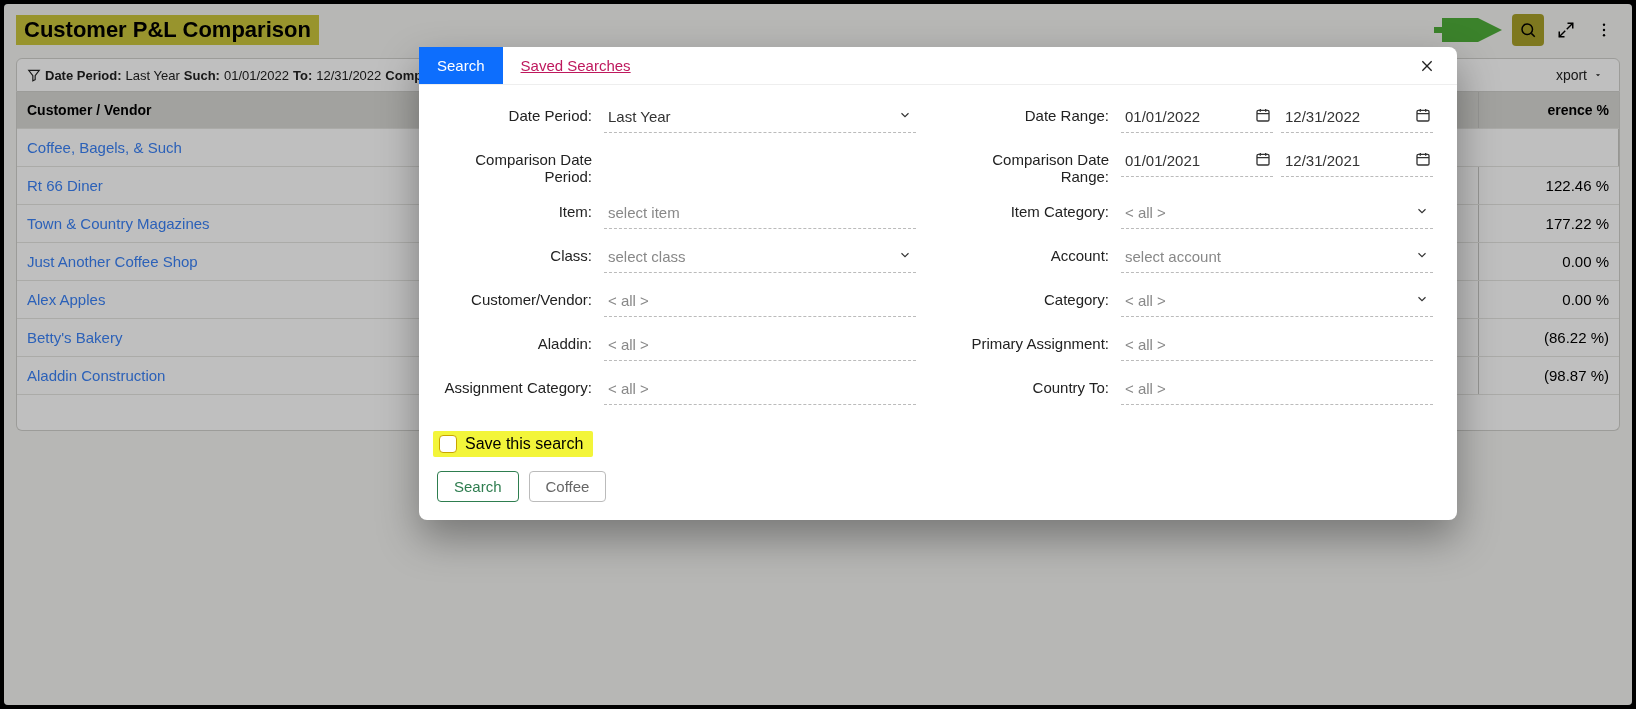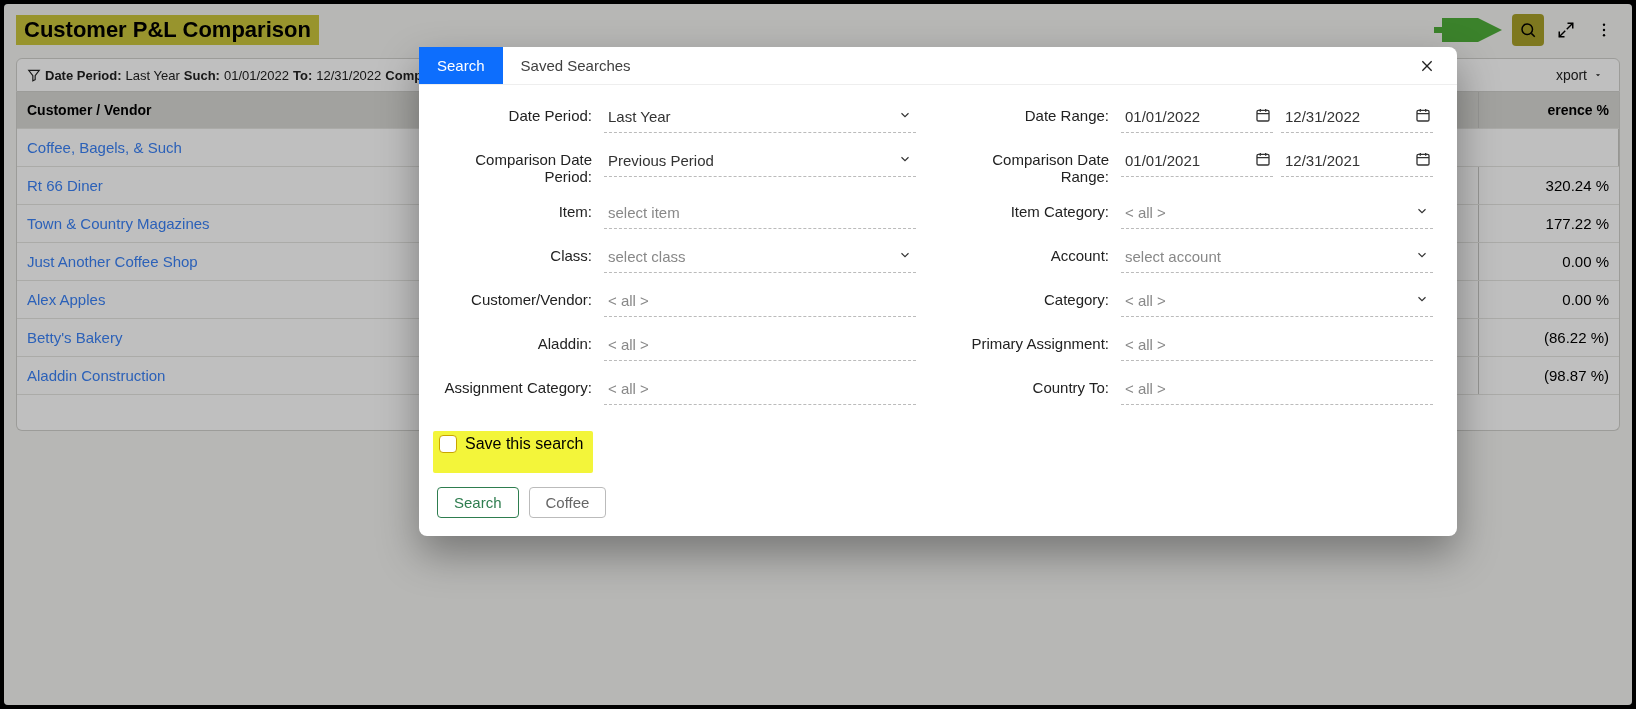--- a/index.html
+++ b/index.html
@@ -114,21 +114,21 @@
     align-items: center;
     border-bottom: 1px solid #eee;
     padding: 0 14px 0 0;
   }
   .tab {
     padding: 10px 18px;
     font-size: 15px;
     cursor: pointer;
   }
   .tab.active { background: #0d6efd; color: #fff; }
-  .tab.link { color: #404040; }
+  .tab.link { color: #be185d; text-decoration: underline; }
   .modal-close { margin-left: auto; padding: 8px; cursor: pointer; color: #222; }
   .form {
     display: grid;
     grid-template-columns: 1fr 1fr;
     column-gap: 30px;
     padding: 16px 24px 4px 10px;
   }
   .field {
     display: flex;
     align-items: flex-start;
@@ -170,21 +170,21 @@
   .cal-icon { position: absolute; right: 2px; top: 6px; color:#333; }
 
   .save-row {
     margin: 10px 0 10px 14px;
   }
   .save-hl {
     display: inline-flex;
     align-items: center;
     gap: 8px;
     background: #f3f53a;
-    padding: 4px 10px 20px 6px;
+    padding: 4px 10px 4px 6px;
     border-radius: 2px;
   }
   .chk {
     width: 18px; height: 18px;
     border: 1.5px solid #c9a500;
     border-radius: 4px;
     background: #fff;
   }
   .btn-row {
     display: flex;
@@ -269,21 +269,21 @@
     <div class="thead">
       <div class="th col-name">Customer / Vendor</div>
       <div class="th col-diff">erence %</div>
     </div>
     <div id="tbody">
         <div class="trow">
           <div class="td col-name"><a href="#">Coffee, Bagels, &amp; Such</a></div>
         </div>
         <div class="trow">
           <div class="td col-name"><a href="#">Rt 66 Diner</a></div>
-          <div class="td col-diff">320.24 %</div>
+          <div class="td col-diff">122.46 %</div>
         </div>
         <div class="trow">
           <div class="td col-name"><a href="#">Town &amp; Country Magazines</a></div>
           <div class="td col-diff">177.22 %</div>
         </div>
         <div class="trow">
           <div class="td col-name"><a href="#">Just Another Coffee Shop</a></div>
           <div class="td col-diff">0.00 %</div>
         </div>
         <div class="trow">
@@ -346,26 +346,20 @@
                 <line x1="3" y1="10" x2="21" y2="10"></line>
                 <line x1="8" y1="3" x2="8" y2="7"></line>
                 <line x1="16" y1="3" x2="16" y2="7"></line>
               </svg>
           </div>
         </div>
       </div>
 
       <div class="field">
         <div class="field-label">Comparison Date Period:</div>
-        <div class="field-control">
-          <input class="ctrl" value="Previous Period" style="">
-          <svg class="chev" width="14" height="14" viewBox="0 0 24 24" fill="none" stroke="#333" stroke-width="2">
-              <polyline points="6 9 12 15 18 9"></polyline>
-            </svg>
-        </div>
       </div>
       <div class="field">
         <div class="field-label">Comparison Date Range:</div>
         <div class="field-control date-pair">
           <div class="date-box">
             <input class="ctrl" value="01/01/2021" style="">
             <svg class="cal-icon" width="16" height="16" viewBox="0 0 24 24" fill="none" stroke="#333" stroke-width="2">
                 <rect x="3" y="5" width="18" height="16" rx="2"></rect>
                 <line x1="3" y1="10" x2="21" y2="10"></line>
                 <line x1="8" y1="3" x2="8" y2="7"></line>

